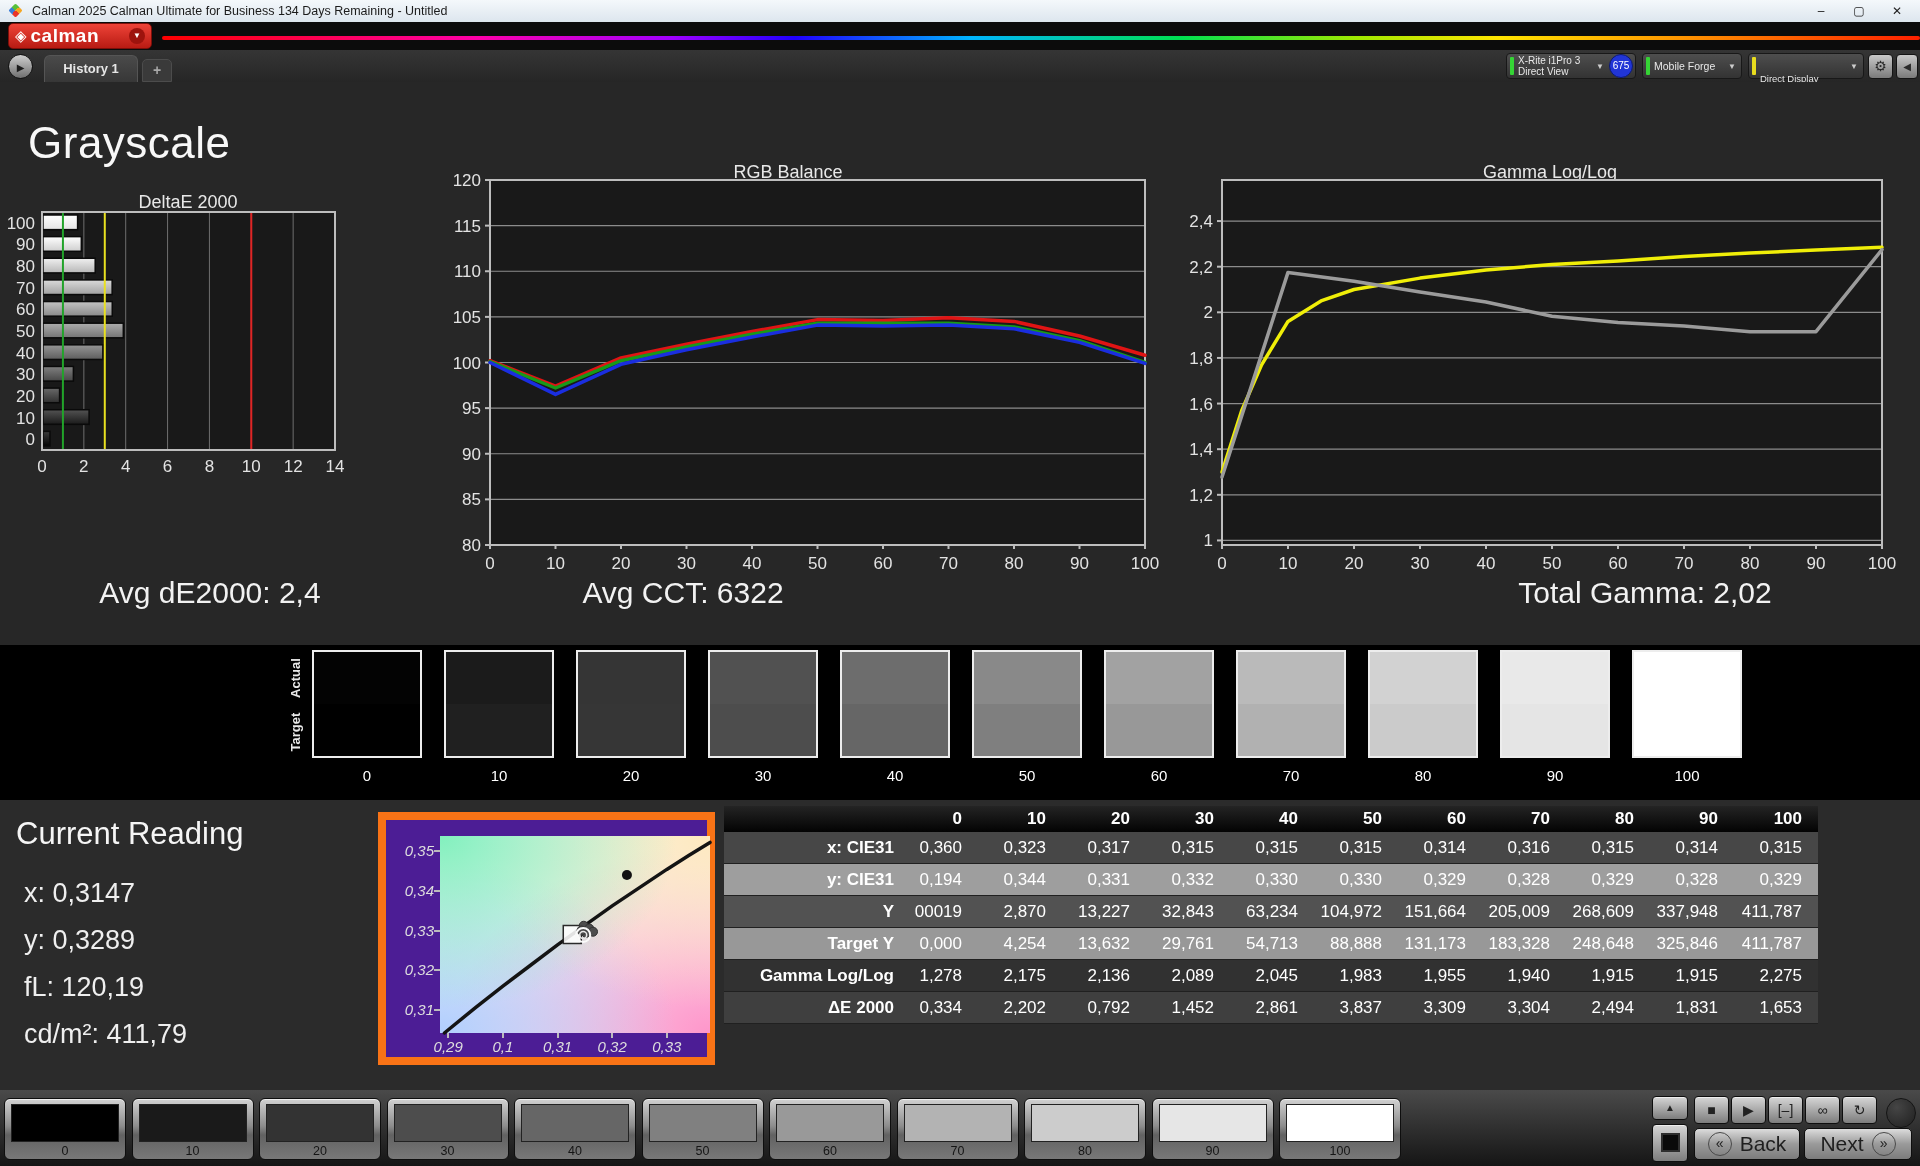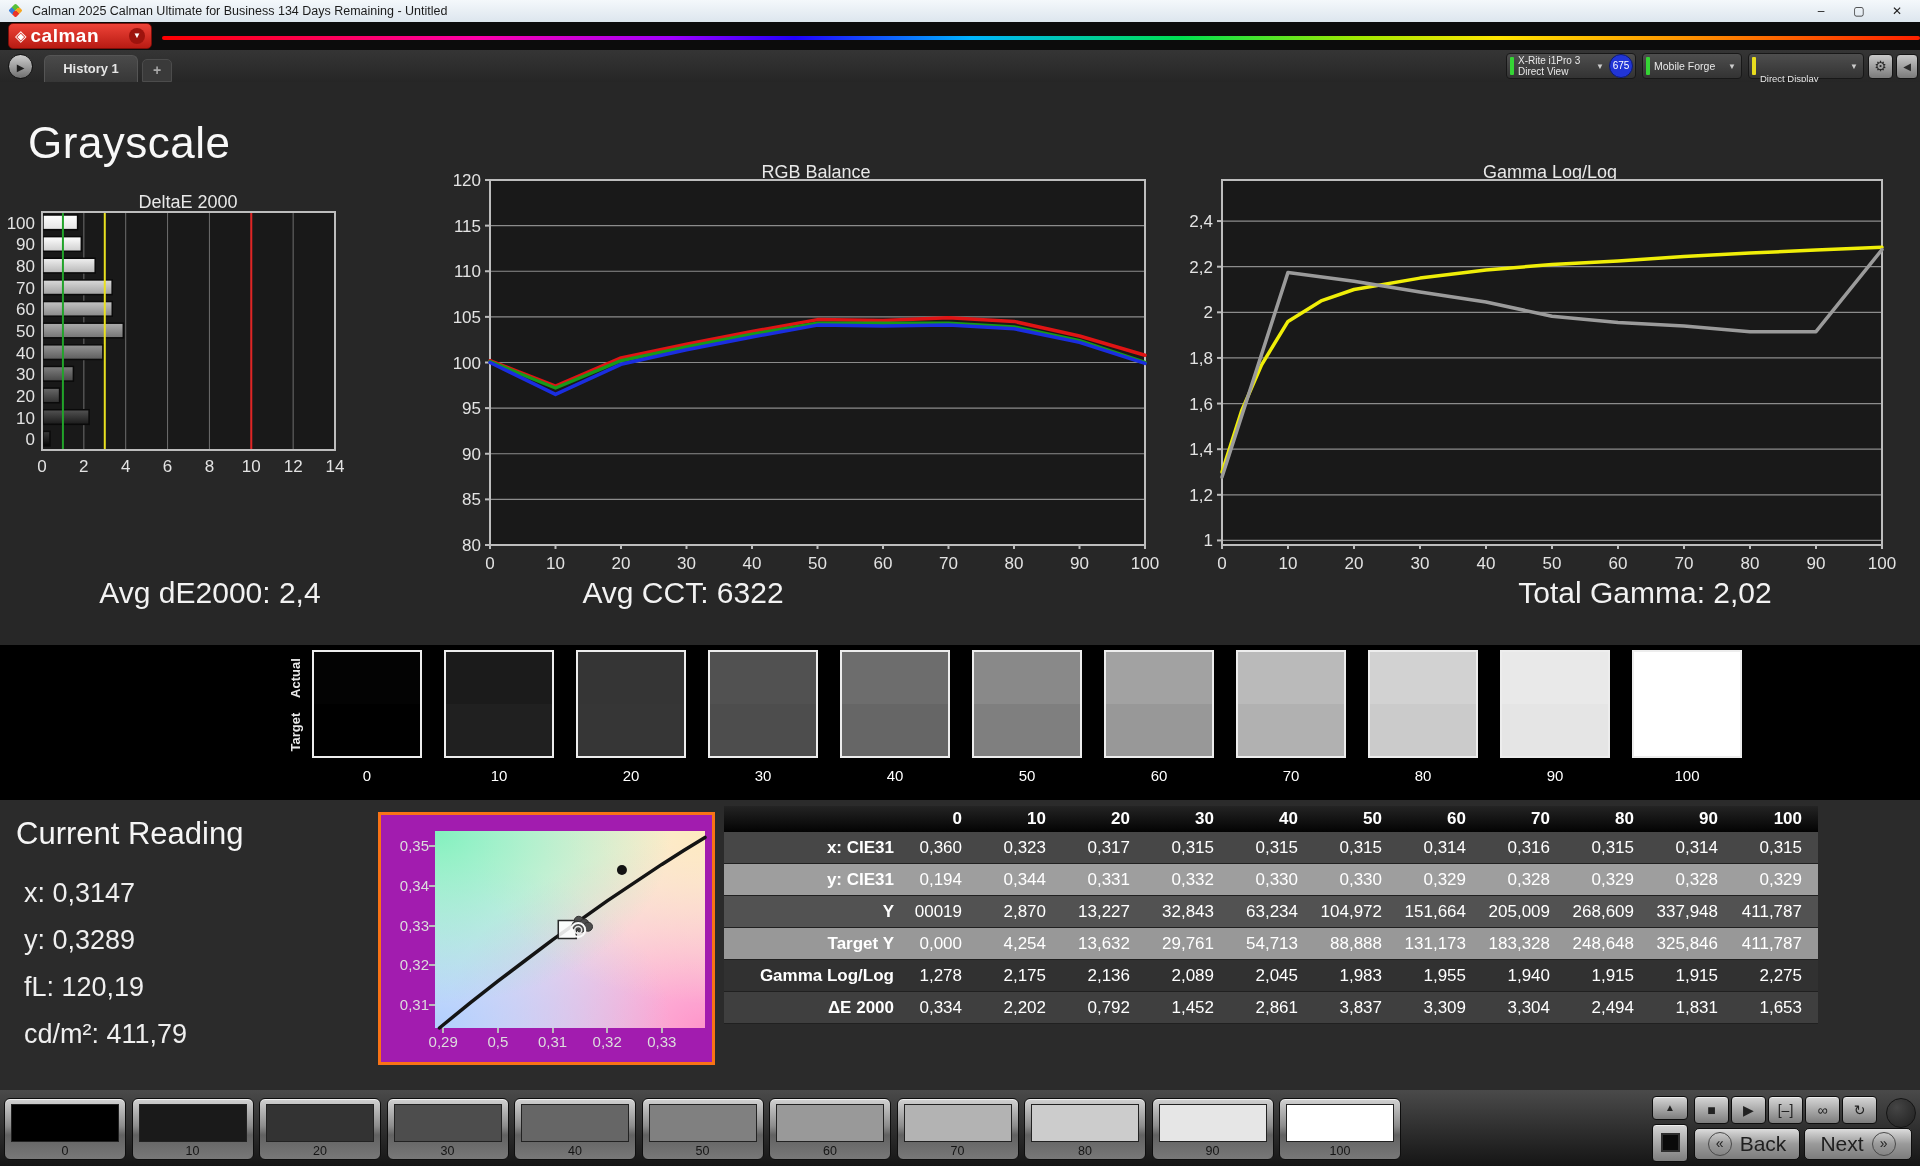--- a/index.html
+++ b/index.html
@@ -49,21 +49,21 @@
   
   #strip{position:absolute;left:0;top:645px;width:1920px;height:155px;background:#000;}
   .vlabel{position:absolute;width:60px;height:16px;transform:rotate(-90deg);color:#e8e8e8;font-size:13px;font-weight:bold;text-align:center;}
   .strip-swatch{position:absolute;top:5px;width:110px;height:108px;border:2px solid #ededed;box-sizing:border-box;}
   .strip-swatch .half{width:100%;height:50%;}
   .strip-label{position:absolute;top:122px;width:114px;text-align:center;color:#fff;font-size:15px;}
   
   #bottom{position:absolute;left:0;top:800px;width:1920px;height:290px;background:#2b2b2b;}
   #cr-title{position:absolute;left:16px;top:16px;font-size:31px;color:#f5f5f5;}
   .cr-line{position:absolute;left:24px;font-size:27px;color:#efefef;}
-  #cie-frame{position:absolute;left:378px;top:12px;width:337px;height:253px;background:#a21caf;border:3px solid #f97316;box-sizing:border-box;}
+  #cie-frame{position:absolute;left:378px;top:12px;width:337px;height:253px;background:#4c1d95;border:8px solid #f97316;box-sizing:border-box;font-style:italic;}
   #cie-plot{position:absolute;left:54px;top:16px;width:270px;height:197px;
     background:
       radial-gradient(at 0% 0%, rgba(110,240,180,.85), rgba(110,240,180,0) 62%),
       radial-gradient(at 100% 0%, rgba(255,232,185,.9), rgba(255,232,185,0) 62%),
       radial-gradient(at 0% 100%, rgba(165,200,255,.85), rgba(165,200,255,0) 62%),
       radial-gradient(at 100% 100%, rgba(255,145,200,.95), rgba(255,145,200,0) 68%),
       #f6f3f6;}
   .cie-ylabel{position:absolute;left:4px;width:44px;text-align:right;font-size:15px;color:#ddd;}
   .cie-xlabel{position:absolute;width:44px;text-align:center;font-size:15px;color:#ddd;top:218px;}
   .cie-tickx{position:absolute;width:2px;height:5px;background:#bbb;top:213px;}
@@ -232,21 +232,21 @@
         <text x="42" y="262" text-anchor="middle">0</text>
         <text x="83.85714285714286" y="262" text-anchor="middle">2</text>
         <text x="125.71428571428571" y="262" text-anchor="middle">4</text>
         <text x="167.57142857142856" y="262" text-anchor="middle">6</text>
         <text x="209.42857142857142" y="262" text-anchor="middle">8</text>
         <text x="251.28571428571428" y="262" text-anchor="middle">10</text>
         <text x="293.1428571428571" y="262" text-anchor="middle">12</text>
         <text x="335" y="262" text-anchor="middle">14</text>
       </svg>
 
-    <div class="chart-title" style="left:456px;top:80px;width:720px;">RGB Balance</div>
+    <div class="chart-title" style="left:428px;top:80px;width:720px;">RGB Balance</div>
     <svg id="svg-rgb" class="abs" style="left:440px;top:96px;" width="720" height="404">
         <rect x="50" y="2" width="655" height="365" fill="#191919"></rect>
         <line x1="45" y1="367" x2="50" y2="367" stroke="#bdbdbd" stroke-width="2"></line>
         <text x="41" y="373" text-anchor="end">80</text>
         <line x1="50" y1="321.375" x2="705" y2="321.375" stroke="#8c8c8c" stroke-width="1.2"></line>
         <line x1="45" y1="321.375" x2="50" y2="321.375" stroke="#bdbdbd" stroke-width="2"></line>
         <text x="41" y="327.375" text-anchor="end">85</text>
         <line x1="50" y1="275.75" x2="705" y2="275.75" stroke="#8c8c8c" stroke-width="1.2"></line>
         <line x1="45" y1="275.75" x2="50" y2="275.75" stroke="#bdbdbd" stroke-width="2"></line>
         <text x="41" y="281.75" text-anchor="end">90</text>
@@ -444,21 +444,21 @@
           <div class="cie-ylabel" style="top:61.81048387096769px;">0,34</div>
           <div class="cie-ticky" style="top:69.81048387096769px;"></div>
           <div class="cie-ylabel" style="top:101.52822580645162px;">0,33</div>
           <div class="cie-ticky" style="top:109.52822580645162px;"></div>
           <div class="cie-ylabel" style="top:141.24596774193554px;">0,32</div>
           <div class="cie-ticky" style="top:149.24596774193554px;"></div>
           <div class="cie-ylabel" style="top:180.96370967741944px;">0,31</div>
           <div class="cie-ticky" style="top:188.96370967741944px;"></div>
           <div class="cie-xlabel" style="left:40.198380566801625px;">0,29</div>
           <div class="cie-tickx" style="left:61.198380566801625px;"></div>
-          <div class="cie-xlabel" style="left:94.8542510121458px;">0,5</div>
+          <div class="cie-xlabel" style="left:94.8542510121458px;">0,1</div>
           <div class="cie-tickx" style="left:115.8542510121458px;"></div>
           <div class="cie-xlabel" style="left:149.51012145749px;">0,31</div>
           <div class="cie-tickx" style="left:170.51012145749px;"></div>
           <div class="cie-xlabel" style="left:204.16599190283415px;">0,32</div>
           <div class="cie-tickx" style="left:225.16599190283415px;"></div>
           <div class="cie-xlabel" style="left:258.82186234817834px;">0,33</div>
           <div class="cie-tickx" style="left:279.82186234817834px;"></div>
         </div>
     </div>
 

